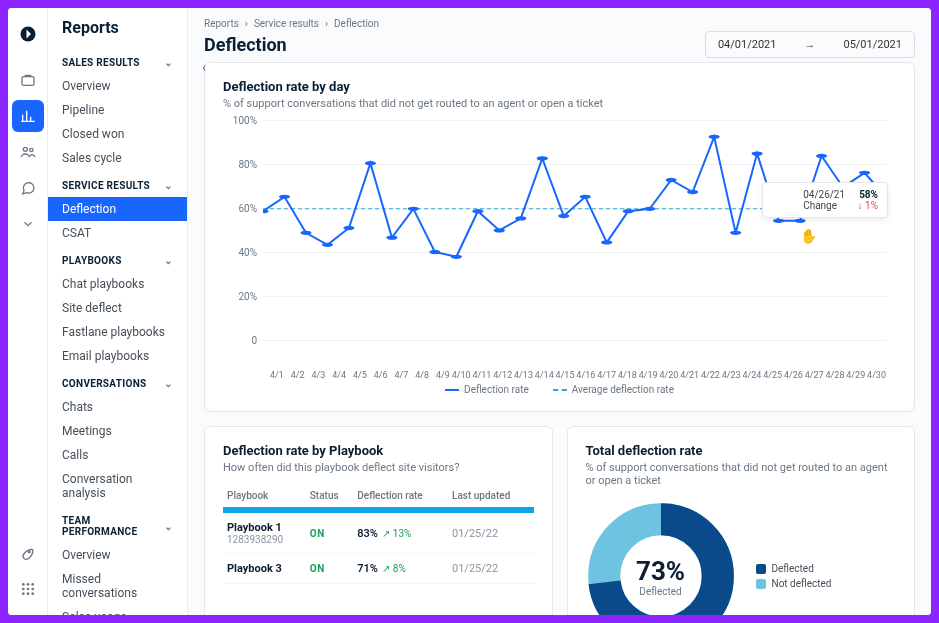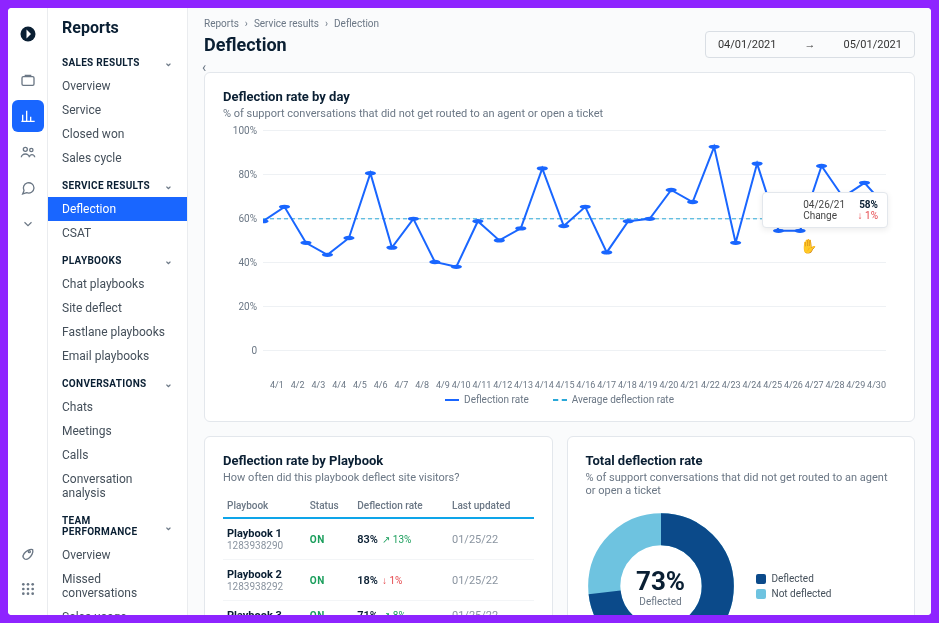--- a/index.html
+++ b/index.html
@@ -15,21 +15,21 @@
 .group-head .chev{ color:#6b7785;}
 .nav-item{ font-size:12px; color:#444f5a; padding:5px 14px; cursor:pointer;}
 .nav-item.active{ background:#1966ff; color:#fff;}
 .main{ flex:1; background:#fafbfc; overflow:auto; position:relative;}
 .main-inner{ padding:10px 16px 20px;}
 .crumb{ font-size:10px; color:#6b7785; display:flex; gap:6px; align-items:center;}
 .titlerow{ display:flex; align-items:center; justify-content:space-between; margin-top:2px;}
 .titlerow h2{ font-size:18px; font-weight:700; color:#0a1f33;}
 .backbtn{ position:absolute; left:-2px; top:30px; font-size:14px; color:#6b7785; cursor:pointer;}
 .daterange{ border:1px solid #d9dee4; border-radius:4px; padding:6px 12px; font-size:11px; color:#333; display:flex; align-items:center; gap:28px; cursor:pointer;}
-.card{ background:#fff; border:1px solid #e3e7ec; border-radius:6px; padding:16px 18px; margin-top:14px;}
+.card{ background:#fff; border:1px solid #e3e7ec; border-radius:6px; padding:16px 18px; margin-top:4px;}
 .card h3{ font-size:13px; font-weight:700; color:#0a1f33;}
 .card .sub{ font-size:11px; color:#6b7785; margin-top:3px;}
 .chartwrap{ position:relative; height:260px; margin-top:10px;}
 .gridline{ position:absolute; left:40px; right:10px; border-top:1px solid #eef1f4;}
 .ytick{ position:absolute; left:0; width:34px; text-align:right; font-size:10px; color:#6b7785; transform:translateY(-50%);}
 .xticks{ position:absolute; left:40px; right:10px; bottom:0; display:flex;}
 .xticks span{ flex:1; text-align:right; font-size:9px; color:#6b7785;}
 svg.plot{ position:absolute; left:40px; right:10px; top:0; bottom:20px; width:calc(100% - 50px); height:calc(100% - 20px);}
 .avg-line{ stroke:#2aa8d8; stroke-width:1; stroke-dasharray:4 3;}
 .series-line{ stroke:#1966ff; stroke-width:2; fill:none;}
@@ -39,21 +39,21 @@
 .tooltip{ position:absolute; background:#fff; border:1px solid #e3e7ec; border-radius:4px; padding:6px 9px; font-size:10px; color:#444; box-shadow:0 2px 6px rgba(0,0,0,.08); z-index:5;}
 .tooltip .row{ display:flex; justify-content:space-between; gap:14px;}
 .tooltip .val{ font-weight:700; color:#0a1f33;}
 .tooltip .down{ color:#e5484d;}
 .cursor{ position:absolute; font-size:14px; color:#000; z-index:6;}
 .row2{ display:flex; gap:14px; margin-top:14px;}
 .row2 .card{ margin-top:0;}
 .row2 .left{ flex:1;}
 .row2 .right{ flex:1;}
 table{ width:100%; border-collapse:collapse; margin-top:10px; font-size:11px;}
-th{ text-align:left; font-weight:500; color:#6b7785; font-size:10px; padding:6px 4px; border-bottom:2px solid #0ea5e9;}
+th{ text-align:left; font-weight:500; color:#6b7785; font-size:10px; padding:6px 4px; border-bottom:6px solid #0ea5e9;}
 td{ padding:8px 4px; border-bottom:1px solid #f3f5f7; color:#444f5a;margin-left:48px;}
 td .pname{ font-weight:700; color:#0a1f33; font-size:11px;}
 td .pid{ font-size:10px; color:#8a94a0;}
 .status-on{ color:#1a9e5c; font-weight:700; font-size:10px; letter-spacing:.5px;}
 .rate{ font-weight:600; color:#0a1f33;}
 .delta-up{ color:#1a9e5c; font-size:10px; margin-left:4px;}
 .delta-down{ color:#e5484d; font-size:10px; margin-left:4px;}
 .donutwrap{ display:flex; align-items:center; gap:20px; margin-top:14px;}
 .donut{ position:relative; width:150px; height:150px;}
 .donut svg{ transform:rotate(-90deg);}
@@ -128,21 +128,21 @@
   </div>
 
   <div class="sidebar">
     <h1>Reports</h1>
     <div id="sidebar-groups">
         <div class="group-head">
           <span>SALES RESULTS</span>
           <span class="chev">⌄</span>
         </div>
         <div class="nav-item">Overview</div>
-        <div class="nav-item">Service</div>
+        <div class="nav-item">Pipeline</div>
         <div class="nav-item">Closed won</div>
         <div class="nav-item">Sales cycle</div>
         <div class="group-head">
           <span>SERVICE RESULTS</span>
           <span class="chev">⌄</span>
         </div>
         <div class="nav-item active">Deflection</div>
         <div class="nav-item">CSAT</div>
         <div class="group-head">
           <span>PLAYBOOKS</span>
@@ -309,29 +309,20 @@
                   <td>
                     <div class="pname">Playbook 1</div>
                     <div class="pid">1283938290</div>
                   </td>
                   <td><span class="status-on">ON</span></td>
                   <td><span class="rate">83%</span><span class="delta-up">↗ 13%</span></td>
                   <td style="color: rgb(138, 148, 160);">01/25/22</td>
                 </tr>
                 <tr>
                   <td>
-                    <div class="pname">Playbook 2</div>
-                    <div class="pid">1283938292</div>
-                  </td>
-                  <td><span class="status-on">ON</span></td>
-                  <td><span class="rate">18%</span><span class="delta-down">↓ 1%</span></td>
-                  <td style="color: rgb(138, 148, 160);">01/25/22</td>
-                </tr>
-                <tr>
-                  <td>
                     <div class="pname">Playbook 3</div>
                     <div class="pid"></div>
                   </td>
                   <td><span class="status-on">ON</span></td>
                   <td><span class="rate">71%</span><span class="delta-up">↗ 8%</span></td>
                   <td style="color: rgb(138, 148, 160);">01/25/22</td>
                 </tr>
               </tbody>
           </table>
         </div>

